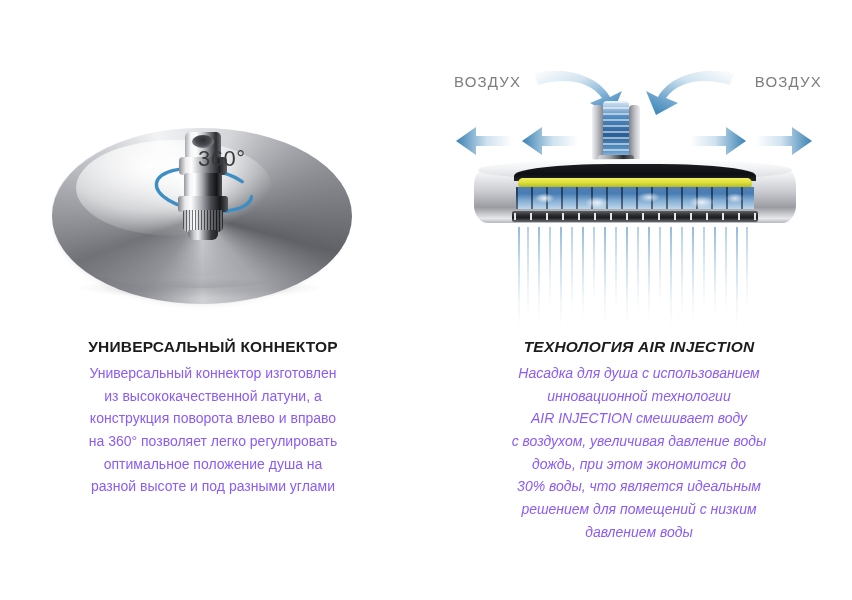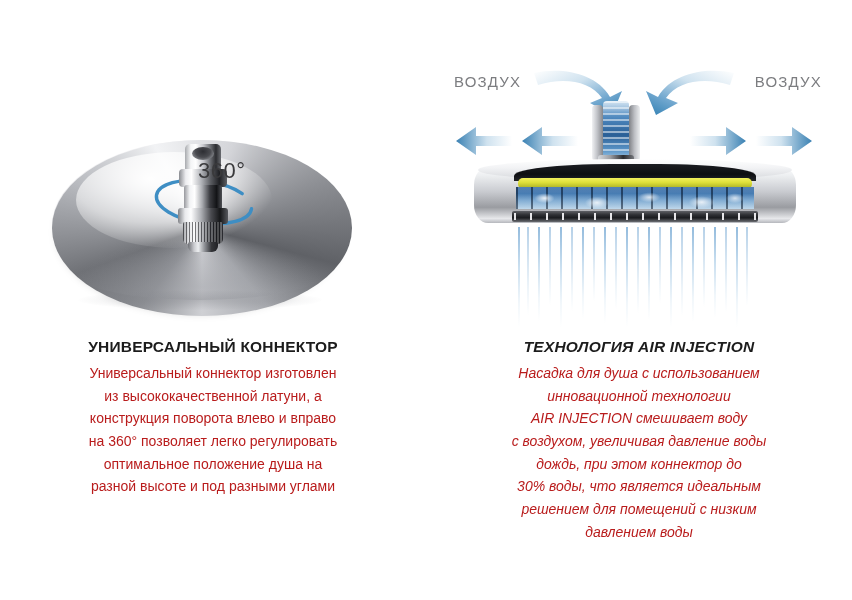--- a/index.html
+++ b/index.html
@@ -21,27 +21,27 @@
 
   
   .caption{position:absolute;left:0;width:100%;text-align:center;}
   .cap-left{top:338px;}
   .cap-right{top:338px;font-style:italic;}
   .cap-title{
     font-size:15.5px;font-weight:bold;color:#1c1c1c;
     letter-spacing:.2px;margin:0 0 7px 0;line-height:1.1;
   }
   .cap-body{
-    font-size:14px;color:#b91c1c;line-height:1.62;
+    font-size:14px;color:#8b5cf6;line-height:1.62;
     margin:0 auto;width:310px;font-weight:400;
   }
   .cap-body span{display:block;}
 
   
-  .disc-wrap{position:absolute;left:52px;top:30px;width:300px;height:205px;text-decoration:underline;}
+  .disc-wrap{position:absolute;left:52px;top:18px;width:300px;height:205px;text-decoration:underline;}
   .disc{
     position:absolute;left:0;top:10px;width:296px;height:172px;
     border-radius:50%;
     background:
       radial-gradient(ellipse 62% 58% at 43% 30%, #ffffff 0%, #fbfbfc 34%, #ececee 62%, #dcdde0 82%, #cdced2 100%);
     box-shadow:0 6px 10px -6px rgba(0,0,0,.25);
   }
   .disc-rim{
     position:absolute;left:0;top:10px;width:296px;height:172px;border-radius:50%;
     border:2px solid transparent;
@@ -373,21 +373,21 @@
       </div>
     </div>
 
     <div class="caption cap-right">
       <p class="cap-title">ТЕХНОЛОГИЯ AIR INJECTION</p>
       <div class="cap-body">
         <span>Насадка для душа с использованием</span>
         <span>инновационной технологии</span>
         <span>AIR INJECTION смешивает воду</span>
         <span>с воздухом, увеличивая давление воды</span>
-        <span>дождь, при этом коннектор до</span>
+        <span>дождь, при этом экономится до</span>
         <span>30% воды, что является идеальным</span>
         <span>решением для помещений с низким</span>
         <span>давлением воды</span>
       </div>
     </div>
   </div>
 
 </div>
 
 </body></html>

